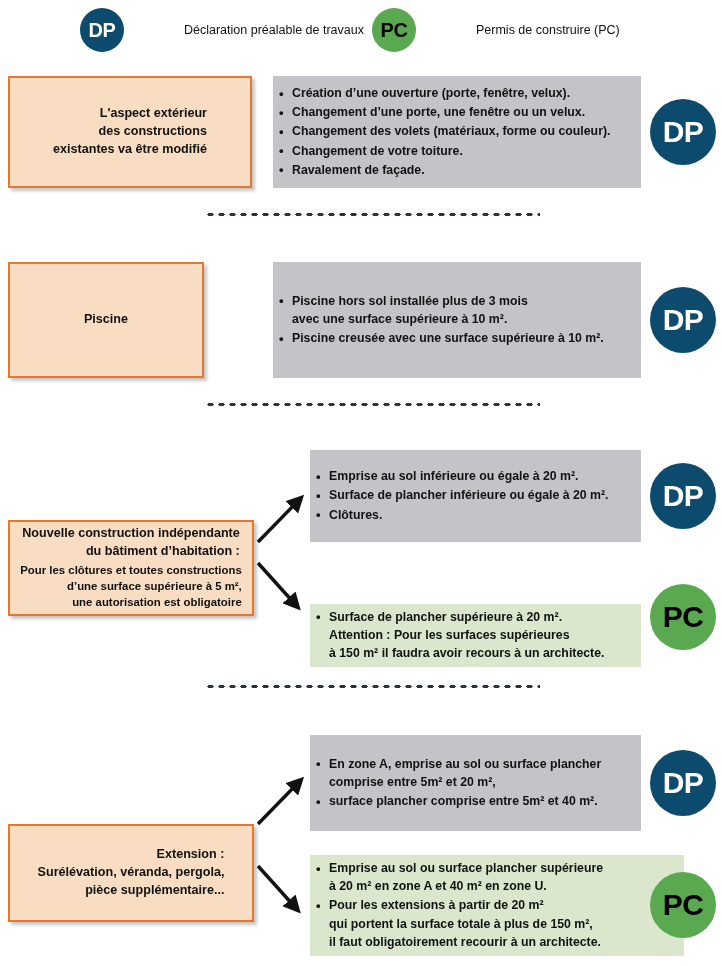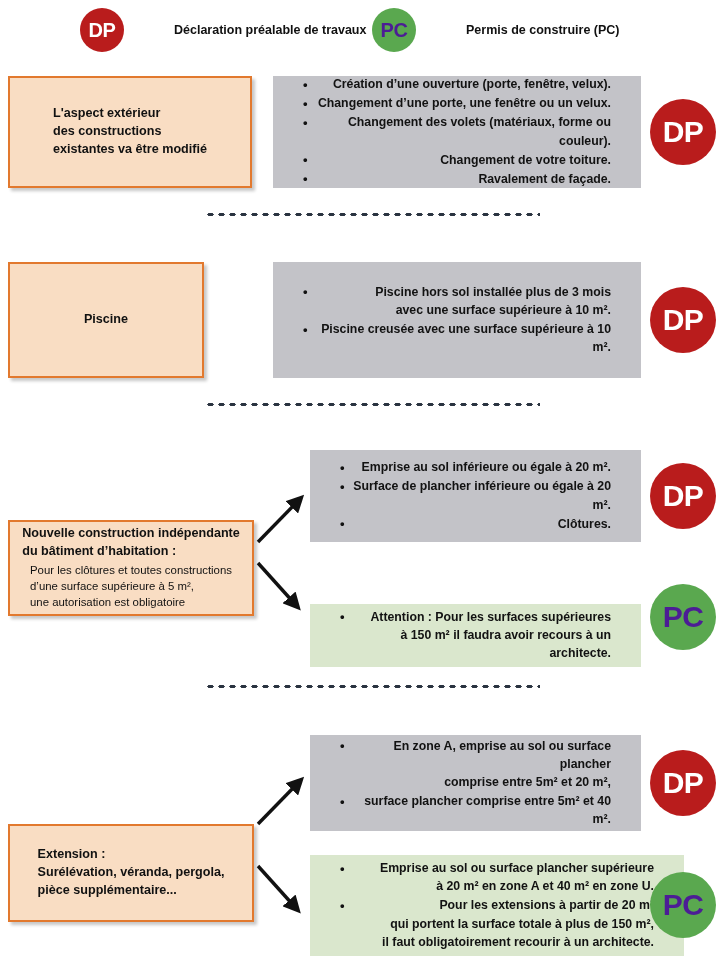--- a/index.html
+++ b/index.html
@@ -27,70 +27,69 @@
   .badge {
     border-radius: 50%;
     display: flex;
     align-items: center;
     justify-content: center;
     font-weight: bold;
     letter-spacing: -0.5px;
     line-height: 1;
     flex: none;
   }
-  .badge.dp { background: #b91c1c; color: #ffffff; }
-  .badge.pc { background: #5aa84f; color: #4c1d95; }
+  .badge.dp { background: #0c4a6e; color: #ffffff; }
+  .badge.pc { background: #5aa84f; color: #000000; }
 
   .badge-sm { width: 44px; height: 44px; font-size: 20px; }
   .badge-lg { width: 66px; height: 66px; font-size: 30px; }
 
   .legend-label {
-    margin-left: 14px;
+    margin-left: 24px;
     font-size: 12.5px;
-    font-weight: bold;
+    font-weight: normal;
     color: #111111;
     white-space: nowrap;
     padding-left: 36px;
   }
 
   
   .orange-box {
     background: #f9ddc3;
     border: 2px solid #e2792e;
     box-sizing: border-box;
     box-shadow: 3px 3px 3px rgba(0,0,0,0.22);
     display: flex;
     flex-direction: column;
     align-items: center;
     justify-content: center;
-    text-align: left;
+    text-align: right;
     padding: 6px 10px;
   }
   .orange-title {
     font-size: 12.6px;
     font-weight: bold;
     line-height: 1.42;
     color: #111111;
   }
   .orange-sub {
     font-size: 11.4px;
-    font-weight: normal;
+    font-weight: bold;
     line-height: 1.42;
     color: #111111;
     margin-top: 1px;
   }
 
   
   .panel {
     box-sizing: border-box;
-    padding: 10px 30px;
+    padding: 10px 6px;
     display: flex;
     flex-direction: column;
     justify-content: center;
-    text-align: right;
   }
   .panel.gray  { background: #c3c3c8; }
   .panel.green { background: #dae7cd; }
 
   .panel ul { list-style: none; margin: 0; padding: 0; }
   .panel li {
     position: relative;
     padding-left: 13px;
     font-size: 12.3px;
     font-weight: bold;
@@ -211,20 +210,21 @@
     <li><span>Surface de plancher inférieure ou égale à 20 m².</span></li>
     <li><span>Clôtures.</span></li>
   </ul>
 </div>
 
 <div class="badge dp badge-lg abs" style="left:650px; top:463px;">DP</div>
 
 <div class="panel green abs" style="left:310px; top:604px; width:331px; height:63px;">
   <ul>
     <li>
+      <span>Surface de plancher supérieure à 20 m².</span>
       <span class="cont">Attention : Pour les surfaces supérieures</span>
       <span class="cont">à 150 m² il faudra avoir recours à un architecte.</span>
     </li>
   </ul>
 </div>
 
 <div class="badge pc badge-lg abs" style="left:650px; top:584px;">PC</div>
 
 <div class="dots abs" style="left:205px; top:684px; width:335px;"></div>
 

